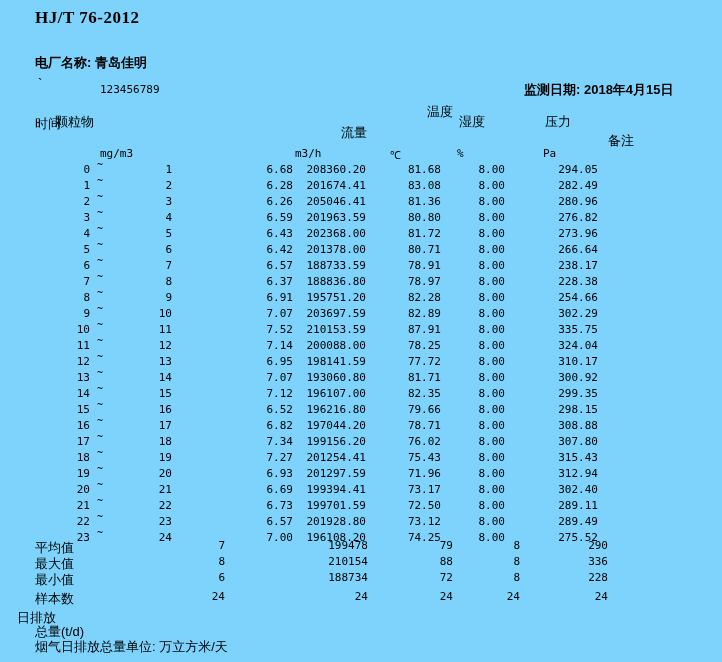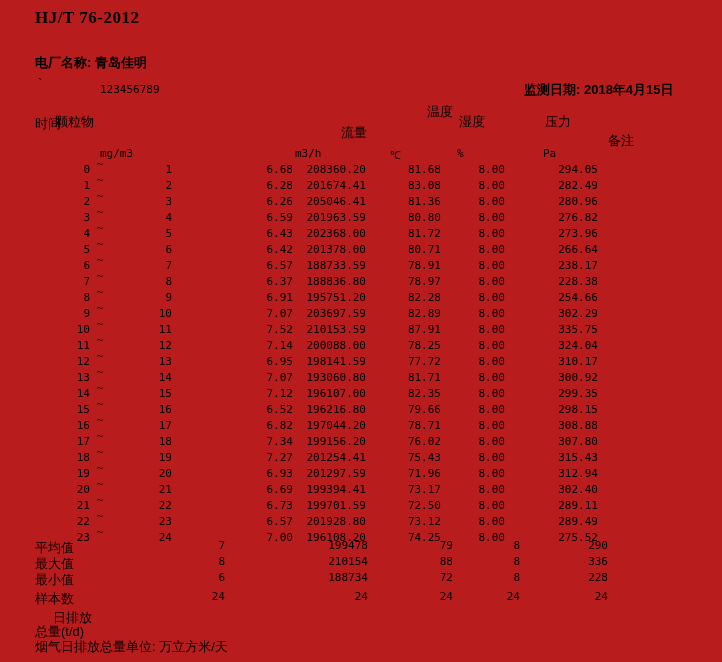--- a/index.html
+++ b/index.html
@@ -1,17 +1,17 @@
 <!DOCTYPE html>
 <html><head>
 <meta charset="utf-8">
 <style>
   html,body{margin:0;padding:0;background:#ffffff;}
   body{width:722px;height:662px;font-family:"Liberation Sans",sans-serif;color:#000;}
-  .page{position:relative;width:722px;height:662px;background:#b91c1c;overflow:hidden;}
+  .page{position:relative;width:722px;height:662px;background:#7dd3fc;overflow:hidden;}
   .abs{position:absolute;}
   .num{font-family:"DejaVu Sans Mono",monospace;font-size:11px;}
   .cn13{font-size:13px;}
 
   
   .standard{left:35px;top:8px;font-family:"Liberation Serif",serif;font-size:17px;font-weight:bold;letter-spacing:0.5px;}
   .title{left:80px;right:0;top:23px;text-align:center;font-size:21px;font-weight:bold;}
   .plant-line{left:35px;top:54px;font-size:13px;font-weight:bold;}
   .tick{left:38px;top:76px;font-size:13px;}
   .plant-code{left:100px;top:83px;}
@@ -48,21 +48,21 @@
   .summary-host{left:0;top:539px;width:654px;height:70px;}
   .srow{position:absolute;left:0;width:722px;height:16px;}
   .slb{left:35px;font-size:13px;}
   .spm{left:165px;width:60px;text-align:right;}
   .sfl{left:278px;width:90px;text-align:right;}
   .stp{left:403px;width:50px;text-align:right;}
   .shu{left:470px;width:50px;text-align:right;}
   .spr{left:538px;width:70px;text-align:right;}
 
   
-  .f1{left:53px;top:609px;}
+  .f1{left:17px;top:609px;}
   .f2{left:35px;top:623px;}
   .f3{left:35px;top:638px;}
 </style>
 </head>
 <body>
 
 <div class="page">
 
   <div class="abs standard">HJ/T 76-2012</div>
   <div class="abs plant-line">电厂名称: 青岛佳明</div>

